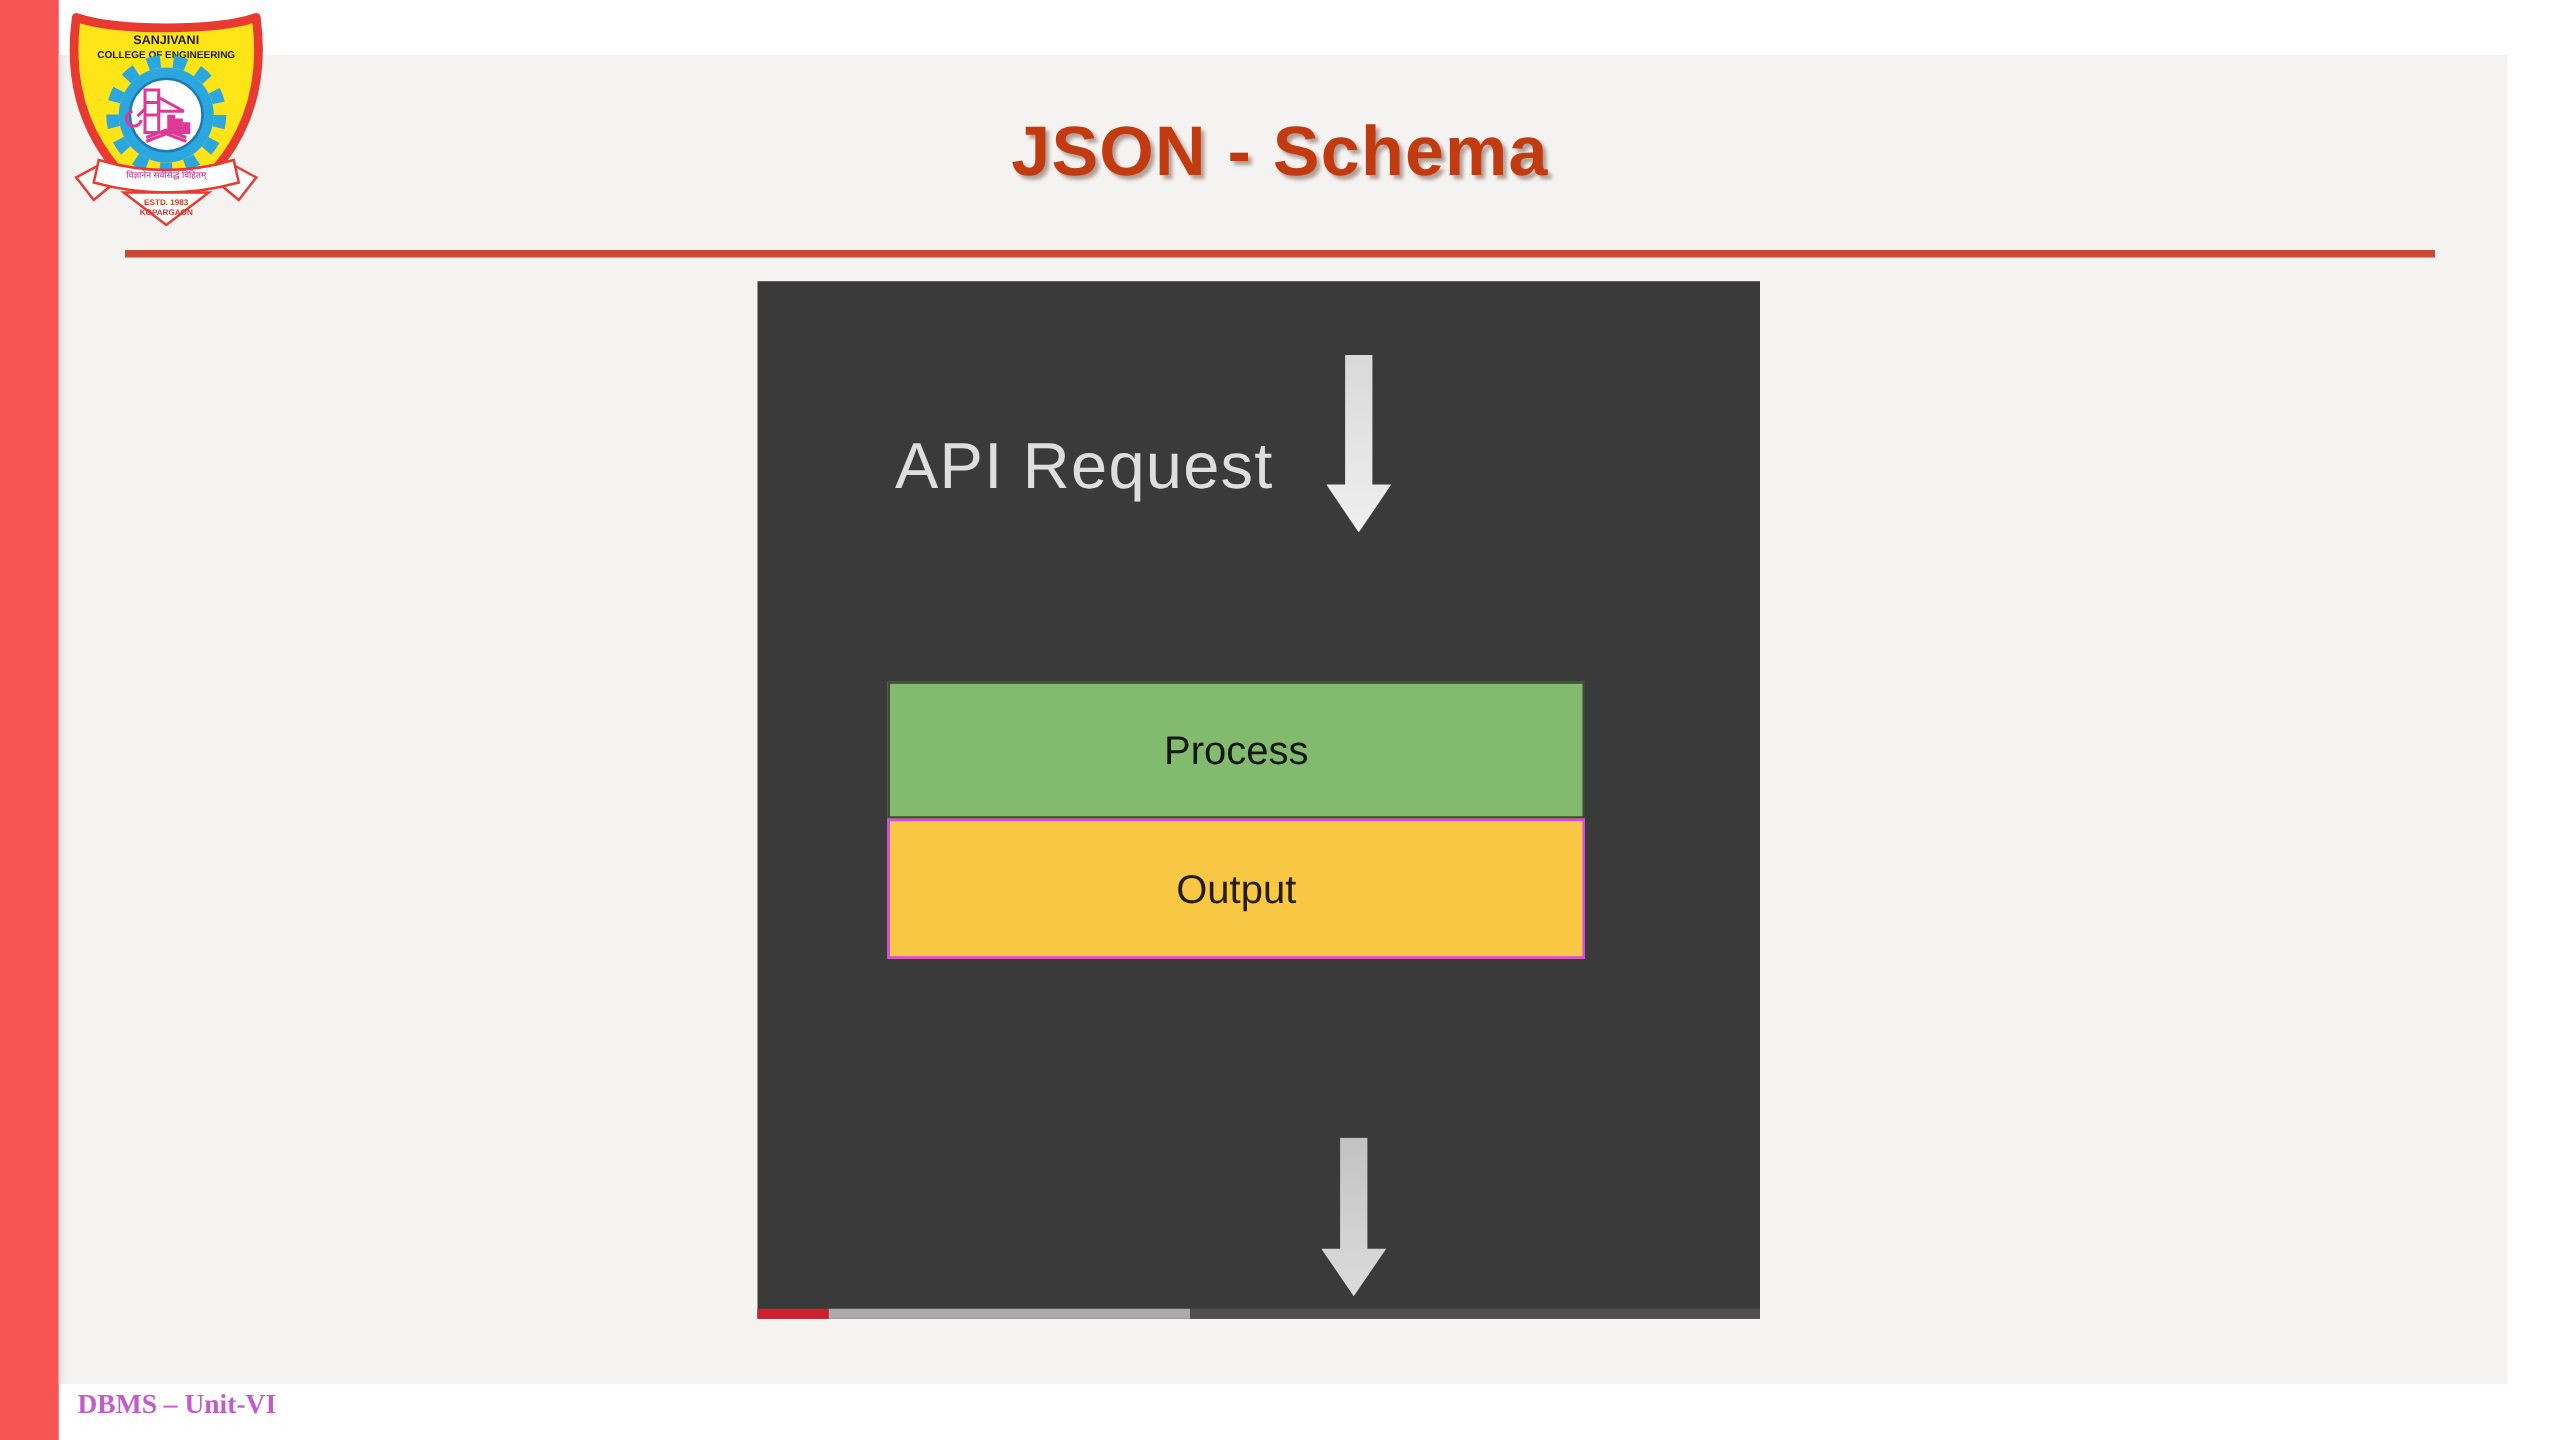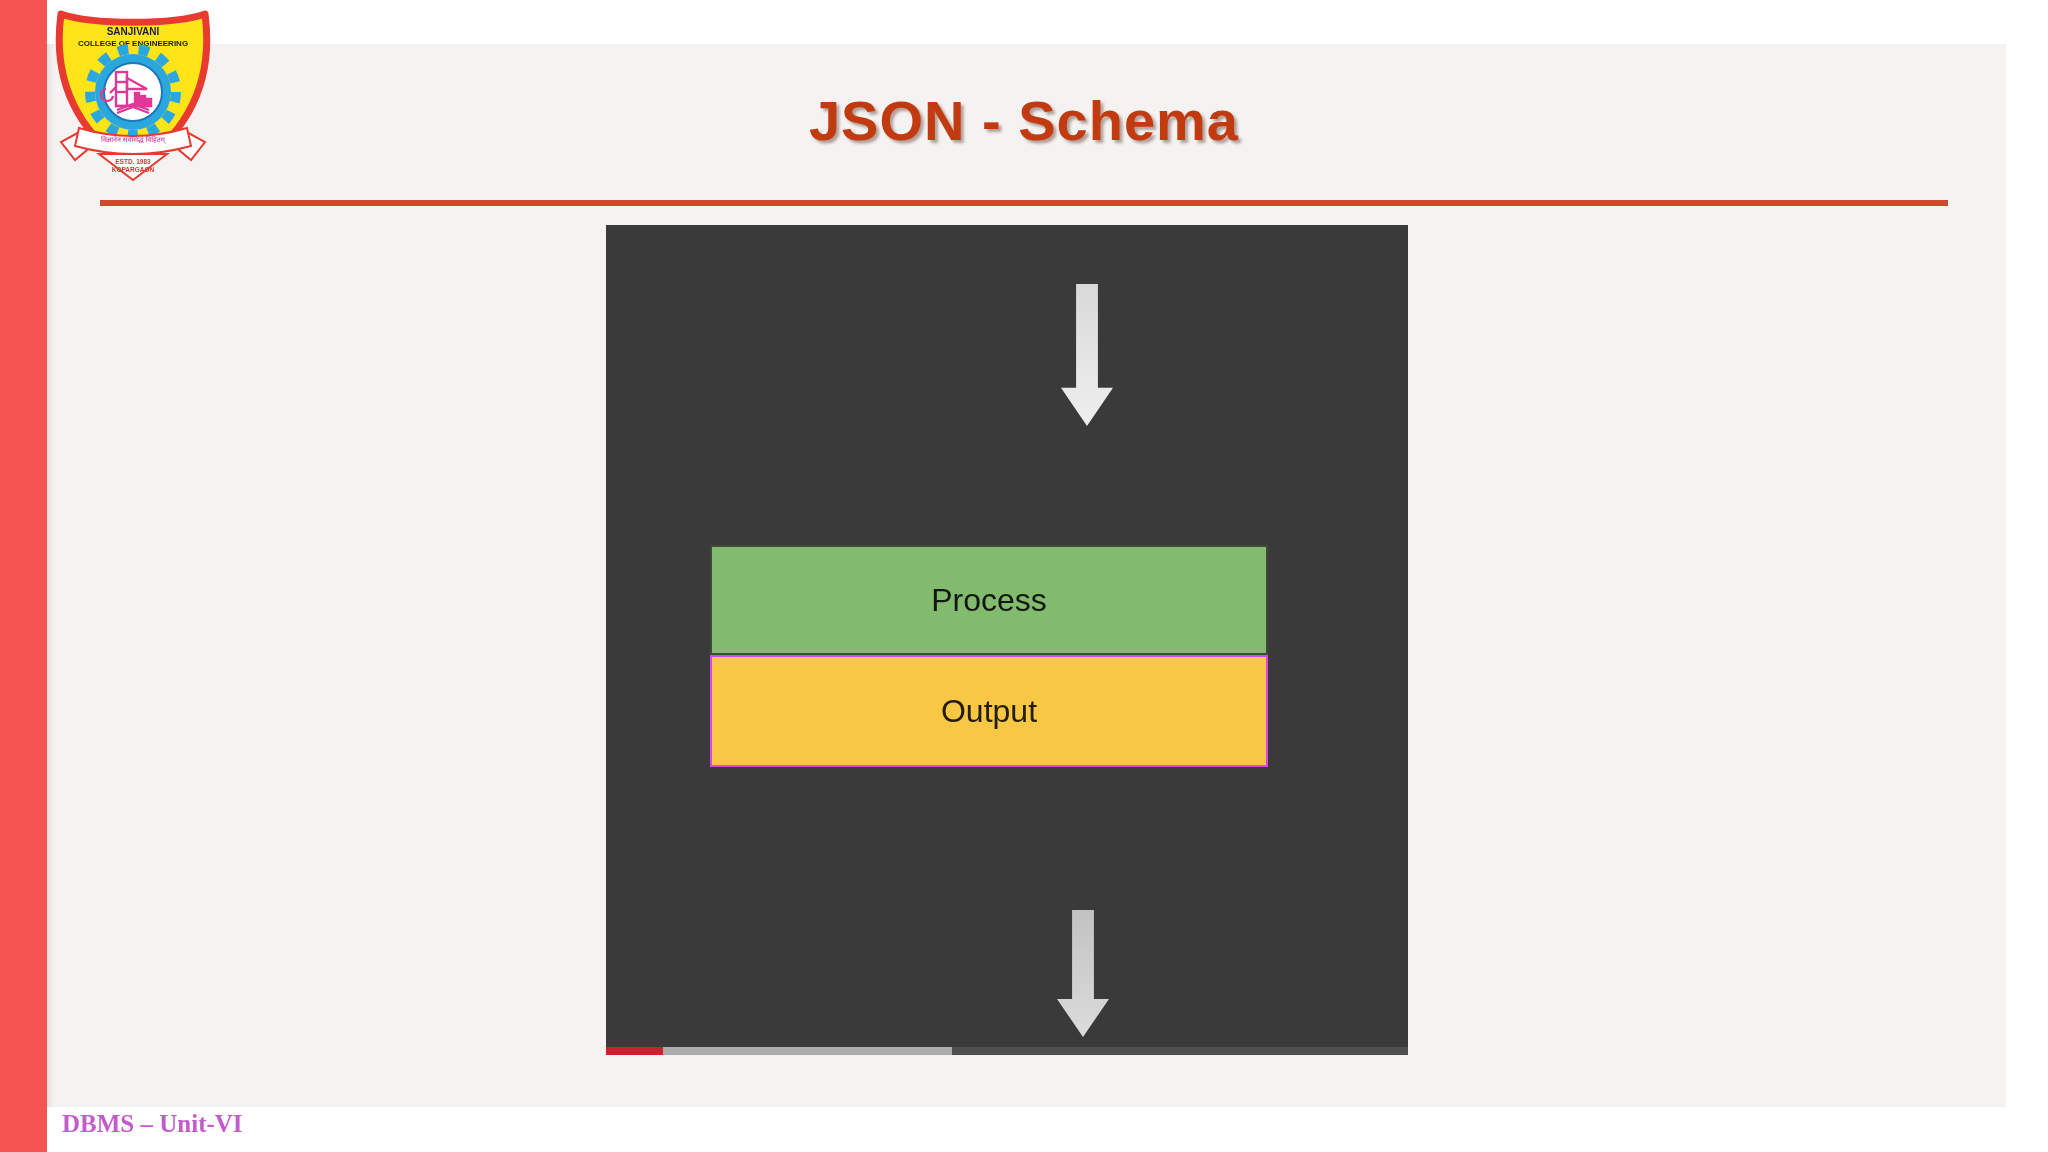--- a/index.html
+++ b/index.html
@@ -47,21 +47,21 @@
   .process-box{top:320px;height:110px;background:#82ba6e;border:2px solid #3e4a35;}
   .output-box{top:430px;height:112px;background:#f8c844;border:2px solid #d946ef;color:#241d04;}
   
   .progress-bar{position:absolute;left:0;bottom:0;width:100%;height:8px;display:flex;}
   .seg-played{width:57px;background:#cf1f2e;}
   .seg-buffered{width:289px;background:#ababab;}
   .seg-remaining{flex:1;background:#4f4f4f;}
   
   .footer-left,.footer-right{
     position:absolute;top:1110px;font-family:"Liberation Serif",serif;font-weight:bold;
-    font-size:25px;color:#c45bcd;white-space:nowrap;
+    font-size:22px;color:#c45bcd;white-space:nowrap;
   }
   .footer-left{left:62px;}
   .footer-right{right:138px;}
 </style>
 </head>
 <body>
 
 <div id="stage">
 
   <div class="accent-bar"></div>
@@ -98,20 +98,21 @@
       <text x="80" y="156" font-size="6.5" font-weight="bold" fill="#d8362c" text-anchor="middle">ESTD. 1983</text>
       <text x="80" y="164" font-size="6.5" font-weight="bold" fill="#d8362c" text-anchor="middle">KOPARGAON</text>
     </g>
   </svg>
 
   <div class="page-title">JSON - Schema</div>
   <div class="title-rule"></div>
 
   <div class="diagram">
 
+    <div class="diag-label label-request">API Request</div>
     <div class="down-arrow arrow-request"></div>
 
     <div class="flow-box process-box">
       <span>Process</span>
     </div>
     <div class="flow-box output-box">
       <span>Output</span>
     </div>
 
     <div class="down-arrow arrow-response"></div>

